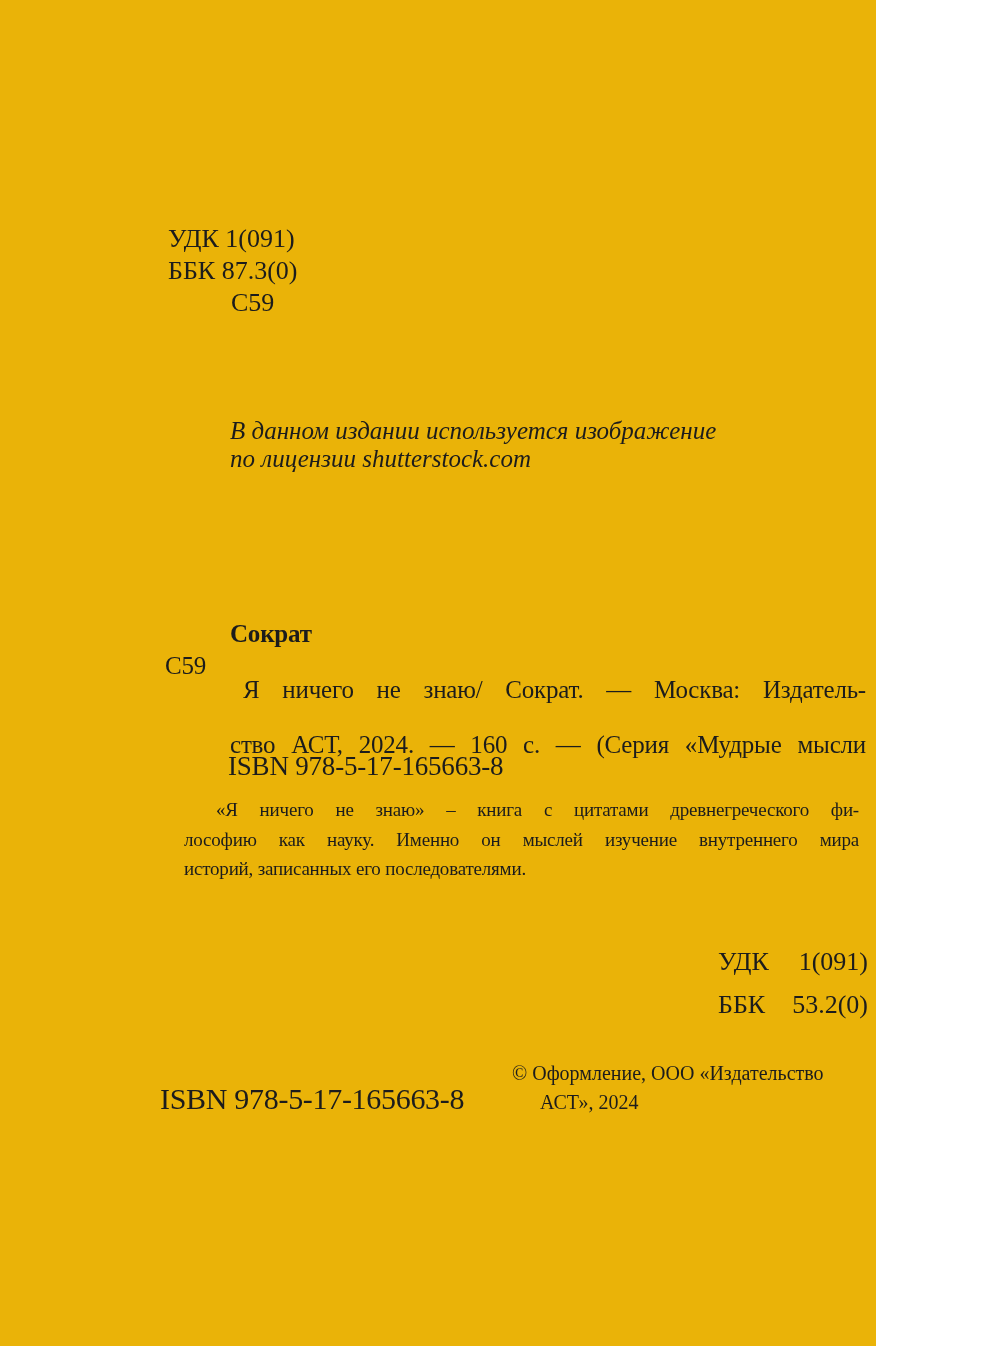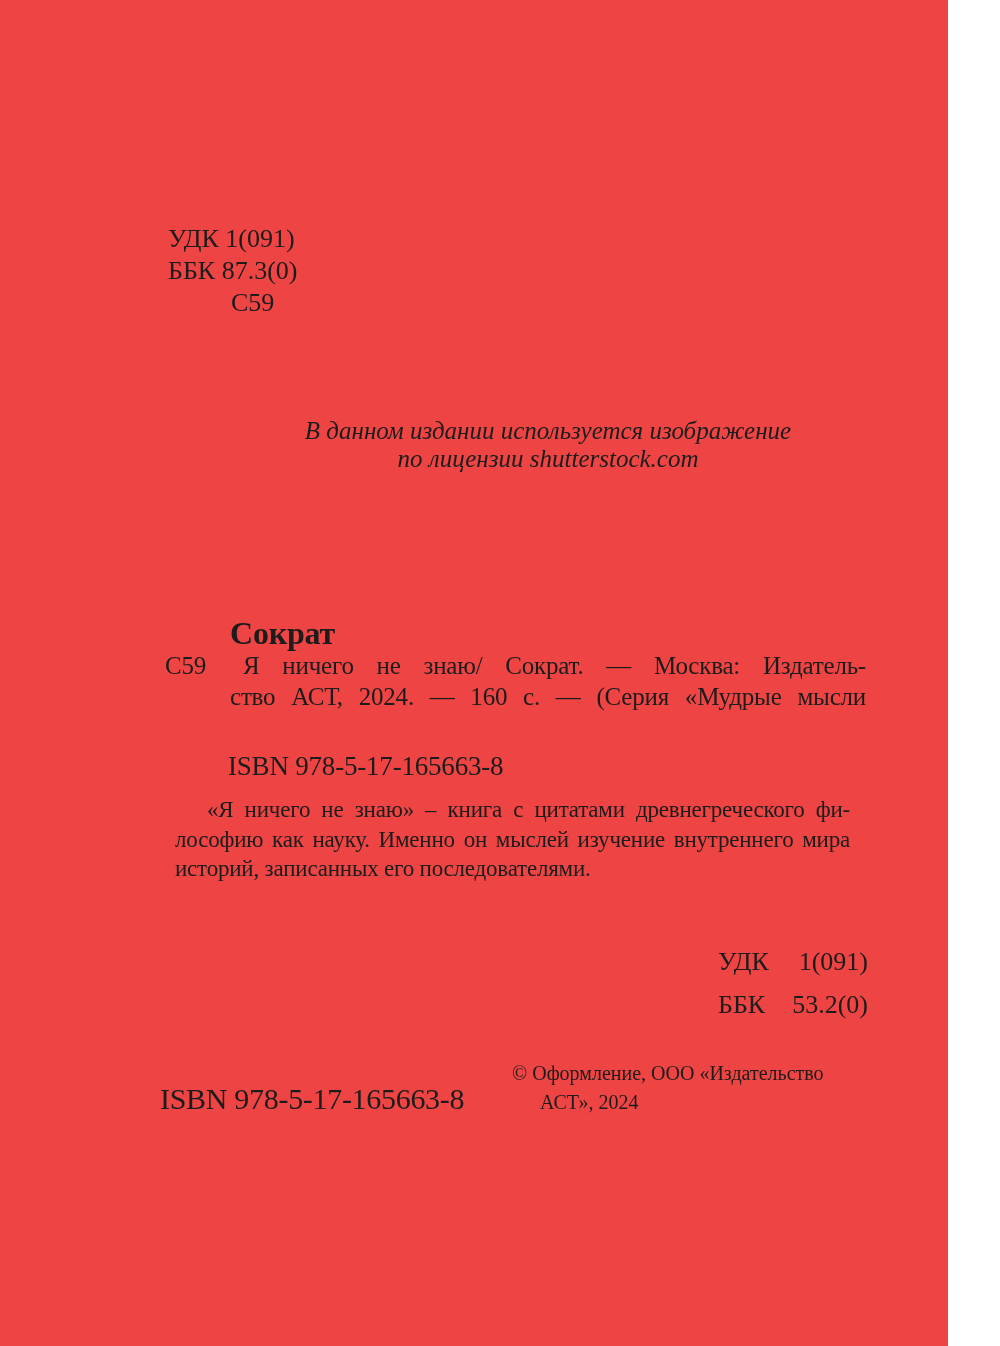--- a/index.html
+++ b/index.html
@@ -2,23 +2,23 @@
 <html><head>
 <meta charset="utf-8">
 <style>
   html, body {
     margin: 0;
     padding: 0;
     background: #ffffff;
   }
   .page {
     position: relative;
-    width: 948px;
+    width: 876px;
     height: 1346px;
-    background: #ef4444;
+    background: #eab308;
     color: #1c1c1c;
     font-family: "Liberation Serif", serif;
     overflow: hidden;
   }
 
   
   .udk-top {
     position: absolute;
     left: 168px;
     top: 223px;
@@ -26,68 +26,67 @@
     line-height: 32px;
   }
   .udk-top .sign-line { padding-left: 63px; }
 
   
   .license {
     position: absolute;
     left: 230px;
     top: 417px;
     width: 636px;
-    text-align: center;
     font-style: italic;
     font-size: 25px;
     line-height: 28px;
   }
 
   
   .entry {
     position: absolute;
     left: 165px;
     top: 618px;
     width: 701px;
     font-size: 25px;
     line-height: 31.5px;
     letter-spacing: -0.2px;
   }
   .entry .author {
     margin-left: 65px;
     font-weight: bold;
-    font-size: 32px;
+    font-size: 25px;
   }
   .entry .sign {
     position: absolute;
     left: 0;
     top: 31.5px;
   }
-  .entry .row { margin-left: 65px; }
+  .entry .row { margin-left: 65px; margin-top: 24px; }
   .entry .row.justify {
     text-align: justify;
     text-align-last: justify;
   }
   .entry .row.first { padding-left: 13px; }
 
   .isbn-mid {
     position: absolute;
     left: 228px;
     top: 751px;
     font-size: 27px;
     letter-spacing: -0.2px;
   }
 
   
   .annotation {
     position: absolute;
-    left: 175px;
+    left: 184px;
     top: 795px;
     width: 675px;
-    font-size: 23px;
+    font-size: 19px;
     line-height: 29.5px;
     letter-spacing: -0.2px;
   }
   .annotation .just {
     text-align: justify;
     text-align-last: justify;
   }
   .annotation .first { text-indent: 32px; }
 
   

